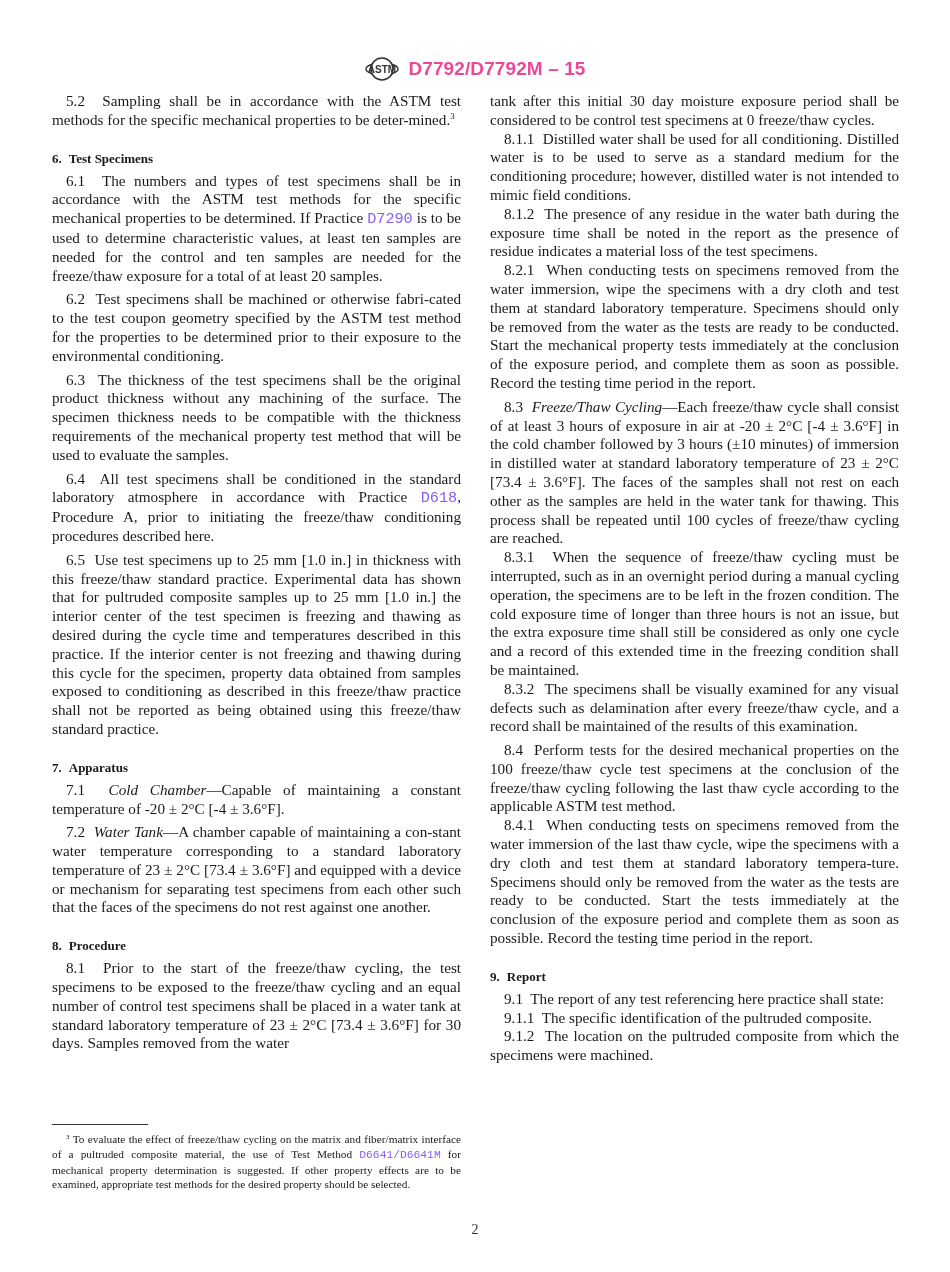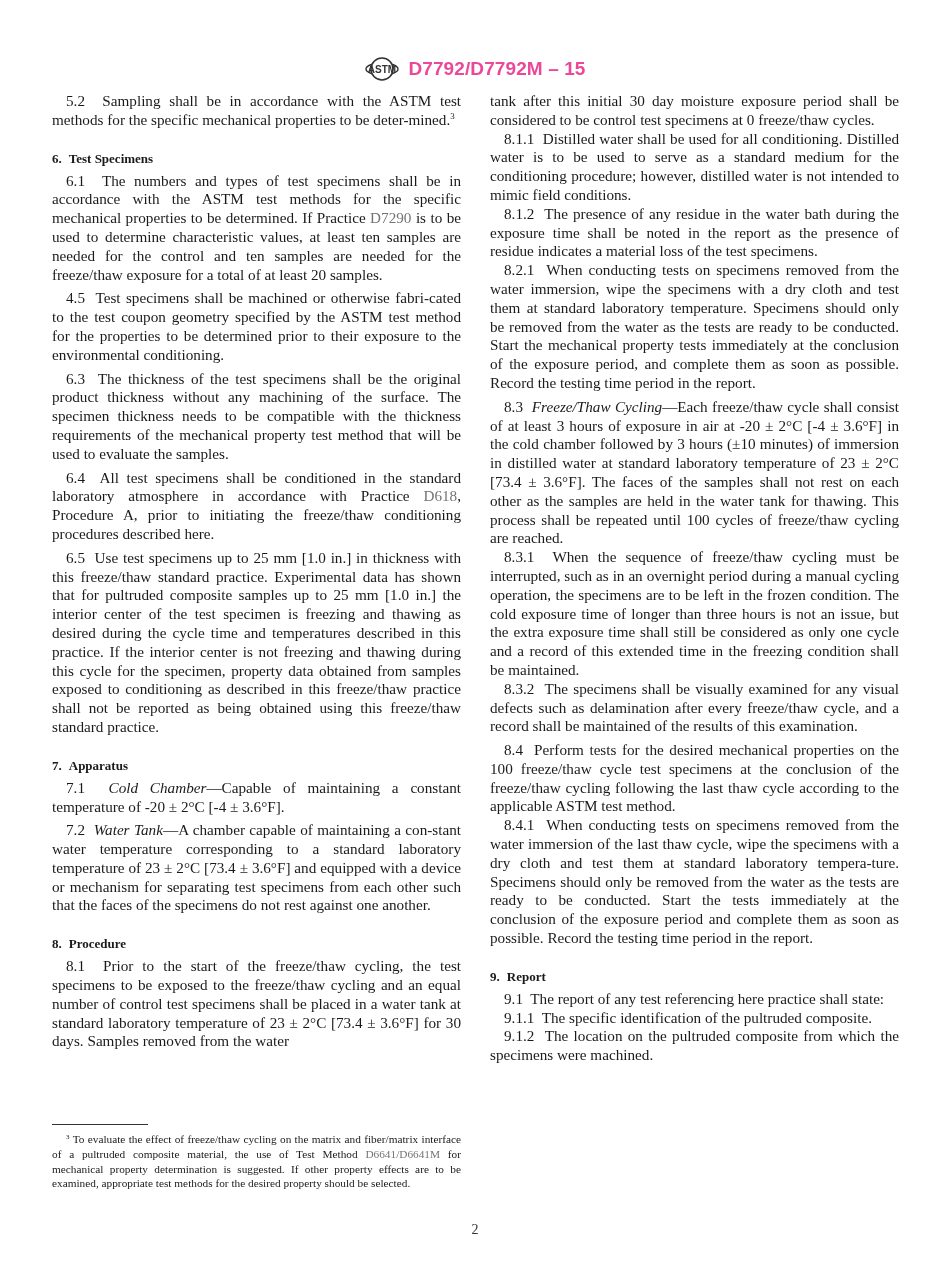--- a/index.html
+++ b/index.html
@@ -24,21 +24,21 @@
     }
     .col.left { left: 52px; }
     .col.right { left: 490px; }
     p { margin: 0; text-indent: 14px; }
     p.gap { margin-top: 5px; }
     p.noindent { text-indent: 0; }
     h2 {
       font-size: 13px; font-weight: bold; margin: 19px 0 4px 0; line-height: 19px;
     }
     h2 .num { margin-right: 7px; }
-    .link { color: #737373; }
+    .link { color: #8b5cf6; font-family: Liberation Mono, monospace; }
     i { font-style: italic; margin-top: 30px; }
     sup { font-size: 9px; line-height: 0; vertical-align: 6px; }
     .footnote-rule {
       position: absolute; left: 52px; top: 1124px; width: 96px; height: 1px; background: #333;
     }
     .footnote {
       position: absolute; left: 52px; top: 1132px; width: 409px;
       font-size: 11.3px; line-height: 14.8px; text-align: justify; text-indent: 14px;
     }
     .footnote sup { font-size: 7px; vertical-align: 4px; }
@@ -57,21 +57,21 @@
     <text x="18" y="21" text-anchor="middle" font-family="Liberation Sans, sans-serif" font-weight="bold" font-size="10" fill="#333">ASTM</text>
   </svg>
   <span class="doc-id">D7792/D7792M – 15</span>
 </div>
 
 <div class="col left">
   <p><span>5.2</span>&nbsp; <span>Sampling shall be in accordance with the ASTM test methods for the specific mechanical properties to be deter-mined.</span><sup>3</sup></p>
 
   <h2><span class="num">6.</span><span>Test Specimens</span></h2>
   <p><span>6.1</span>&nbsp; <span>The numbers and types of test specimens shall be in accordance with the ASTM test methods for the specific mechanical properties to be determined. If Practice </span><span class="link">D7290</span><span> is to be used to determine characteristic values, at least ten samples are needed for the control and ten samples are needed for the freeze/thaw exposure for a total of at least 20 samples.</span></p>
-  <p class="gap"><span>4.5</span>&nbsp; <span>Test specimens shall be machined or otherwise fabri-cated to the test coupon geometry specified by the ASTM test method for the properties to be determined prior to their exposure to the environmental conditioning.</span></p>
+  <p class="gap"><span>6.2</span>&nbsp; <span>Test specimens shall be machined or otherwise fabri-cated to the test coupon geometry specified by the ASTM test method for the properties to be determined prior to their exposure to the environmental conditioning.</span></p>
   <p class="gap"><span>6.3</span>&nbsp; <span>The thickness of the test specimens shall be the original product thickness without any machining of the surface. The specimen thickness needs to be compatible with the thickness requirements of the mechanical property test method that will be used to evaluate the samples.</span></p>
   <p class="gap"><span>6.4</span>&nbsp; <span>All test specimens shall be conditioned in the standard laboratory atmosphere in accordance with Practice </span><span class="link">D618</span><span>, Procedure A, prior to initiating the freeze/thaw conditioning procedures described here.</span></p>
   <p class="gap"><span>6.5</span>&nbsp; <span>Use test specimens up to 25 mm [1.0 in.] in thickness with this freeze/thaw standard practice. Experimental data has shown that for pultruded composite samples up to 25 mm [1.0 in.] the interior center of the test specimen is freezing and thawing as desired during the cycle time and temperatures described in this practice. If the interior center is not freezing and thawing during this cycle for the specimen, property data obtained from samples exposed to conditioning as described in this freeze/thaw practice shall not be reported as being obtained using this freeze/thaw standard practice.</span></p>
 
   <h2><span class="num">7.</span><span>Apparatus</span></h2>
   <p><span>7.1</span>&nbsp; <i>Cold Chamber</i><span>—Capable of maintaining a constant temperature of -20 ± 2°C [-4 ± 3.6°F].</span></p>
   <p class="gap"><span>7.2</span>&nbsp; <i>Water Tank</i><span>—A chamber capable of maintaining a con-stant water temperature corresponding to a standard laboratory temperature of 23 ± 2°C [73.4 ± 3.6°F] and equipped with a device or mechanism for separating test specimens from each other such that the faces of the specimens do not rest against one another.</span></p>
 
   <h2><span class="num">8.</span><span>Procedure</span></h2>
   <p><span>8.1</span>&nbsp; <span>Prior to the start of the freeze/thaw cycling, the test specimens to be exposed to the freeze/thaw cycling and an equal number of control test specimens shall be placed in a water tank at standard laboratory temperature of 23 ± 2°C [73.4 ± 3.6°F] for 30 days. Samples removed from the water</span></p>

